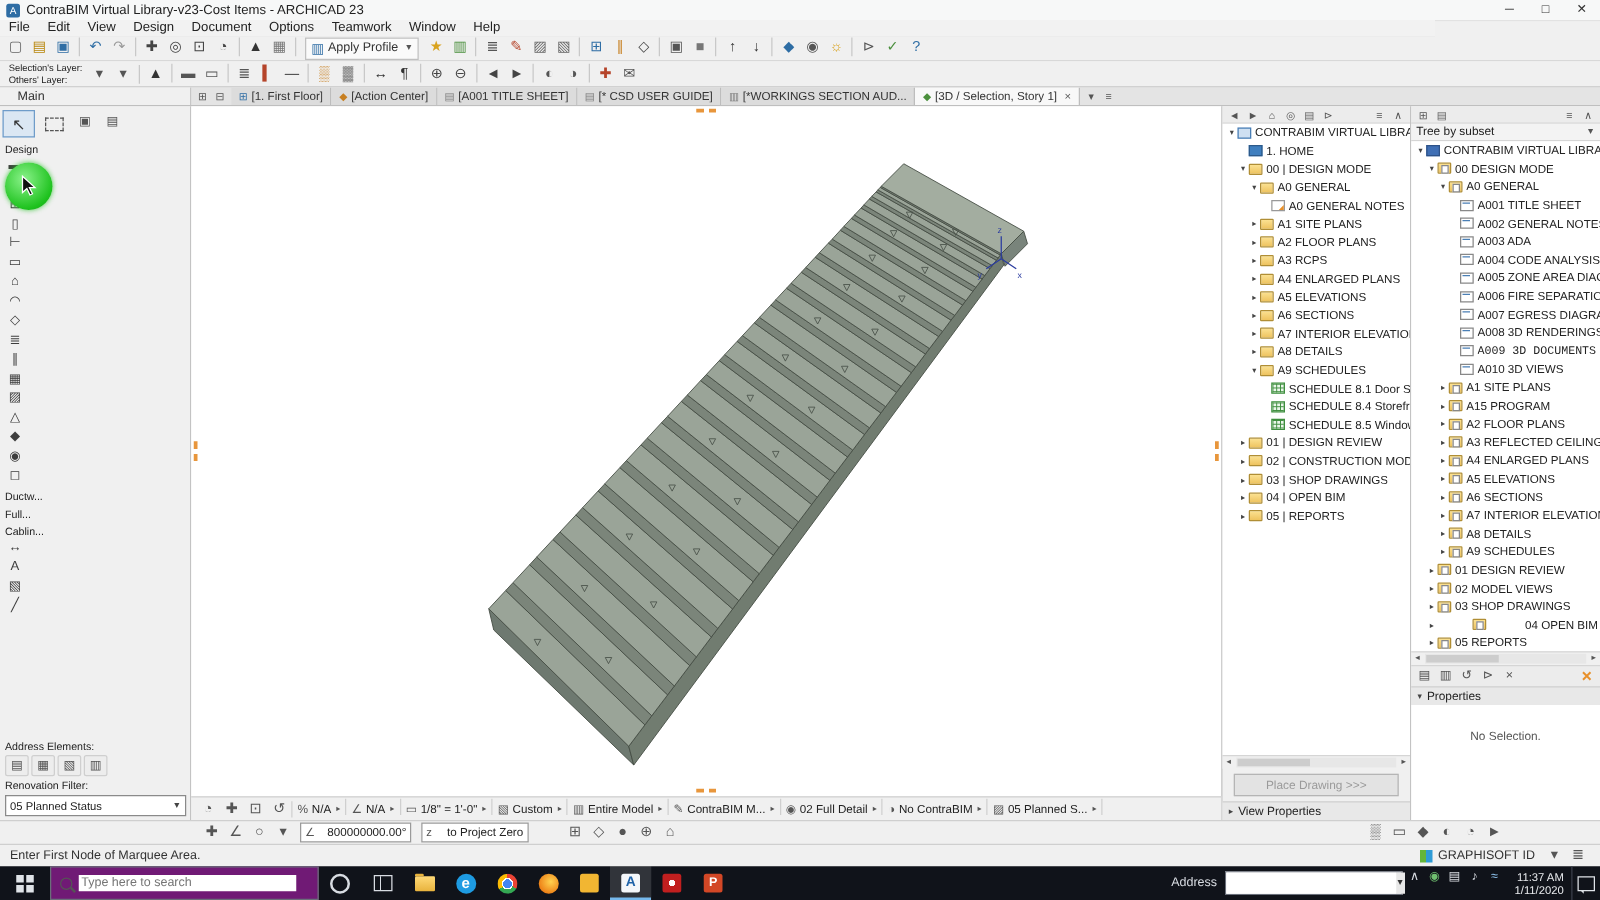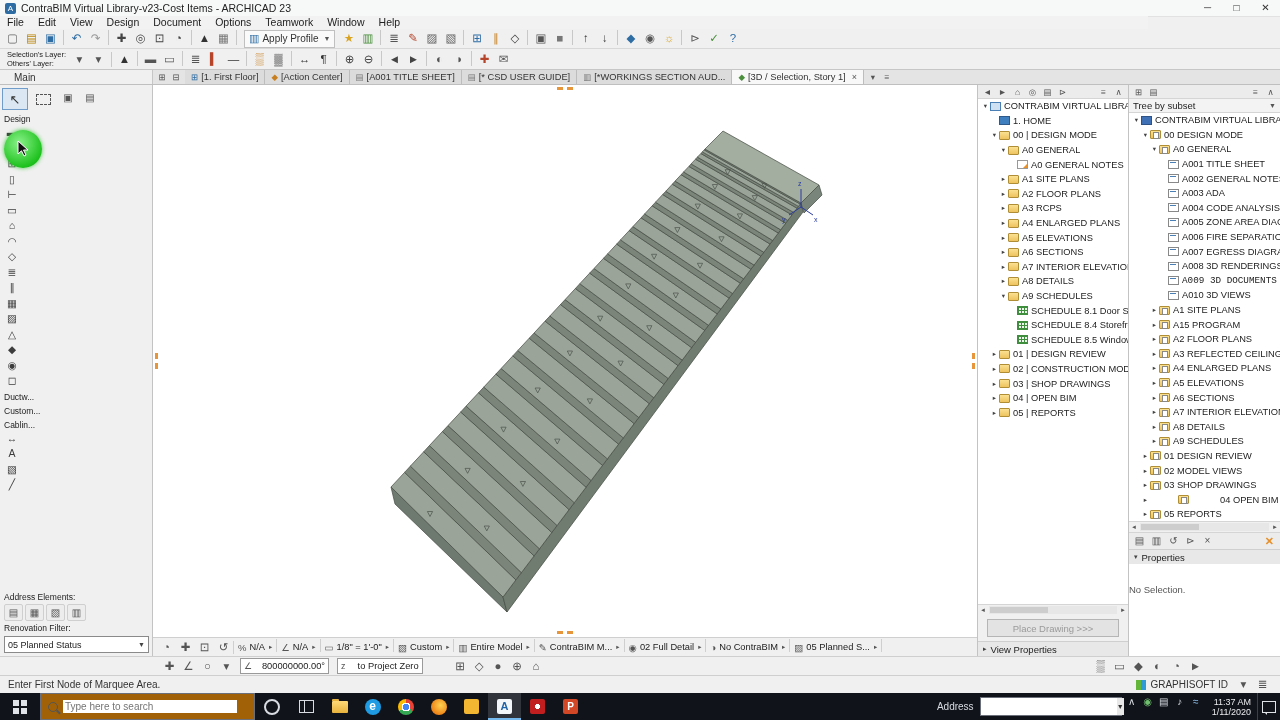--- a/index.html
+++ b/index.html
@@ -116,21 +116,21 @@
   .placedraw{margin:4px 9px;height:16px;flex:none;background:#e3e3e3;border:1px solid #b5b5b5;color:#9a9a9a;
              font-size:9.5px;display:flex;align-items:center;justify-content:center;}
   .sechead{height:14px;flex:none;background:#e8e8e8;border-top:1px solid #cfcfcf;display:flex;
            align-items:center;font-size:9.5px;color:#222;padding:0 5px;gap:4px;}
   .sechead .chv{font-size:7px;color:#444;}
   .n2icons{height:16px;flex:none;display:flex;align-items:center;background:#ececec;
            border-top:1px solid #d5d5d5;padding:0 2px;gap:1px;}
   .n2icons .tbtn{min-width:17px;height:14px;line-height:14px;font-size:10px;color:#555;}
   .closex{margin-left:auto;color:#e8902a;font-weight:bold;font-size:11px;padding:0 4px;}
   .props{background:#fff;height:92px;flex:none;font-size:9.5px;color:#555;display:flex;
-         padding-top:20px;box-sizing:border-box;}
+         justify-content:center;padding-top:20px;box-sizing:border-box;}
 
   
   #quickbar{position:absolute;left:153px;top:637px;width:824px;height:19px;background:#f0f0f0;
             border-top:1px solid #cfcfcf;display:flex;align-items:center;padding-left:4px;box-sizing:border-box;}
   .qitem{display:flex;align-items:center;padding:0 4px;height:17px;}
   .qic{font-size:9.5px;color:#555;margin-right:3px;}
   .qlab{font-size:9.3px;color:#222;white-space:nowrap;}
   .qdd{font-size:6.5px;color:#555;margin-left:4px;}
   .qsep{width:1px;height:13px;background:#cfcfcf;}
   #trackerbar{position:absolute;left:0;top:656px;width:1280px;height:19px;background:#f0f0f0;
@@ -146,21 +146,21 @@
   #statusbar .spacer{flex:1;}
   .gs-logo{width:10px;height:10px;background:linear-gradient(90deg,#63b53a 50%,#2e9bd6 50%);margin-right:4px;flex:none;}
 
   
   #taskbar{position:absolute;left:0;top:693px;width:1280px;height:27px;background:#10131a;display:flex;
            align-items:stretch;color:#e8eaed;}
   .startbtn{width:40px;display:flex;align-items:center;justify-content:center;flex:none;}
   .winlogo{width:14px;height:14px;background-image:linear-gradient(#dfe3e8,#dfe3e8),linear-gradient(#dfe3e8,#dfe3e8),
            linear-gradient(#dfe3e8,#dfe3e8),linear-gradient(#dfe3e8,#dfe3e8);
            background-size:6px 6px;background-position:0 0,8px 0,0 8px,8px 8px;background-repeat:no-repeat;}
-  .searchbox{width:215px;background:#a16207;display:flex;align-items:center;flex:none;border:1px solid #6a6f7a;box-sizing:border-box;}
+  .searchbox{width:215px;background:#701a75;display:flex;align-items:center;flex:none;border:1px solid #6a6f7a;box-sizing:border-box;}
   .maglens{width:8px;height:8px;border:1.4px solid #555;border-radius:50%;margin:0 5px 0 7px;position:relative;flex:none;}
   .maglens::after{content:"";position:absolute;width:5px;height:1.6px;background:#555;transform:rotate(45deg);right:-4px;bottom:-2px;}
   .searchbox input{border:none;outline:none;font-size:10px;width:170px;font-family:"Liberation Sans",sans-serif;color:#333;}
   .tkbtn{width:34px;display:flex;align-items:center;justify-content:center;flex:none;font-size:12px;color:#dfe3e8;}
   .cortana-ring{width:12px;height:12px;border:2px solid #d8dce2;border-radius:50%;}
   .taskview{width:13px;height:11px;border:1px solid #d8dce2;background:linear-gradient(90deg,transparent 4px,#d8dce2 4px,#d8dce2 5px,transparent 5px);}
   .tapp{width:33px;display:flex;align-items:center;justify-content:center;flex:none;}
   .tapp.active{background:rgba(255,255,255,.14);box-shadow:inset 0 -2px 0 #76b9ed;}
   .tapp span{display:block;}
   .app-file-explorer{width:16px;height:12px;background:linear-gradient(#ffd977,#e8b33d);border-radius:1px;position:relative;}
@@ -370,21 +370,21 @@
       <div class="tool">◇</div>
       <div class="tool">≣</div>
       <div class="tool">∥</div>
       <div class="tool">▦</div>
       <div class="tool">▨</div>
       <div class="tool">△</div>
       <div class="tool">◆</div>
       <div class="tool">◉</div>
       <div class="tool">◻</div>
       <div class="tool-sec">Ductw...</div>
-      <div class="tool-sec">Custom...</div>
+      <div class="tool-sec">Full...</div>
       <div class="tool-sec">Cablin...</div>
       <div class="tool">↔</div>
       <div class="tool">A</div>
       <div class="tool">▧</div>
       <div class="tool">╱</div>
     </div>
   <div class="tb-bottom">
     <div class="tinylabel">Address Elements:</div>
     <div class="defrow">
         <span class="tbtn" style="color: rgb(85, 85, 85);">▤</span>

